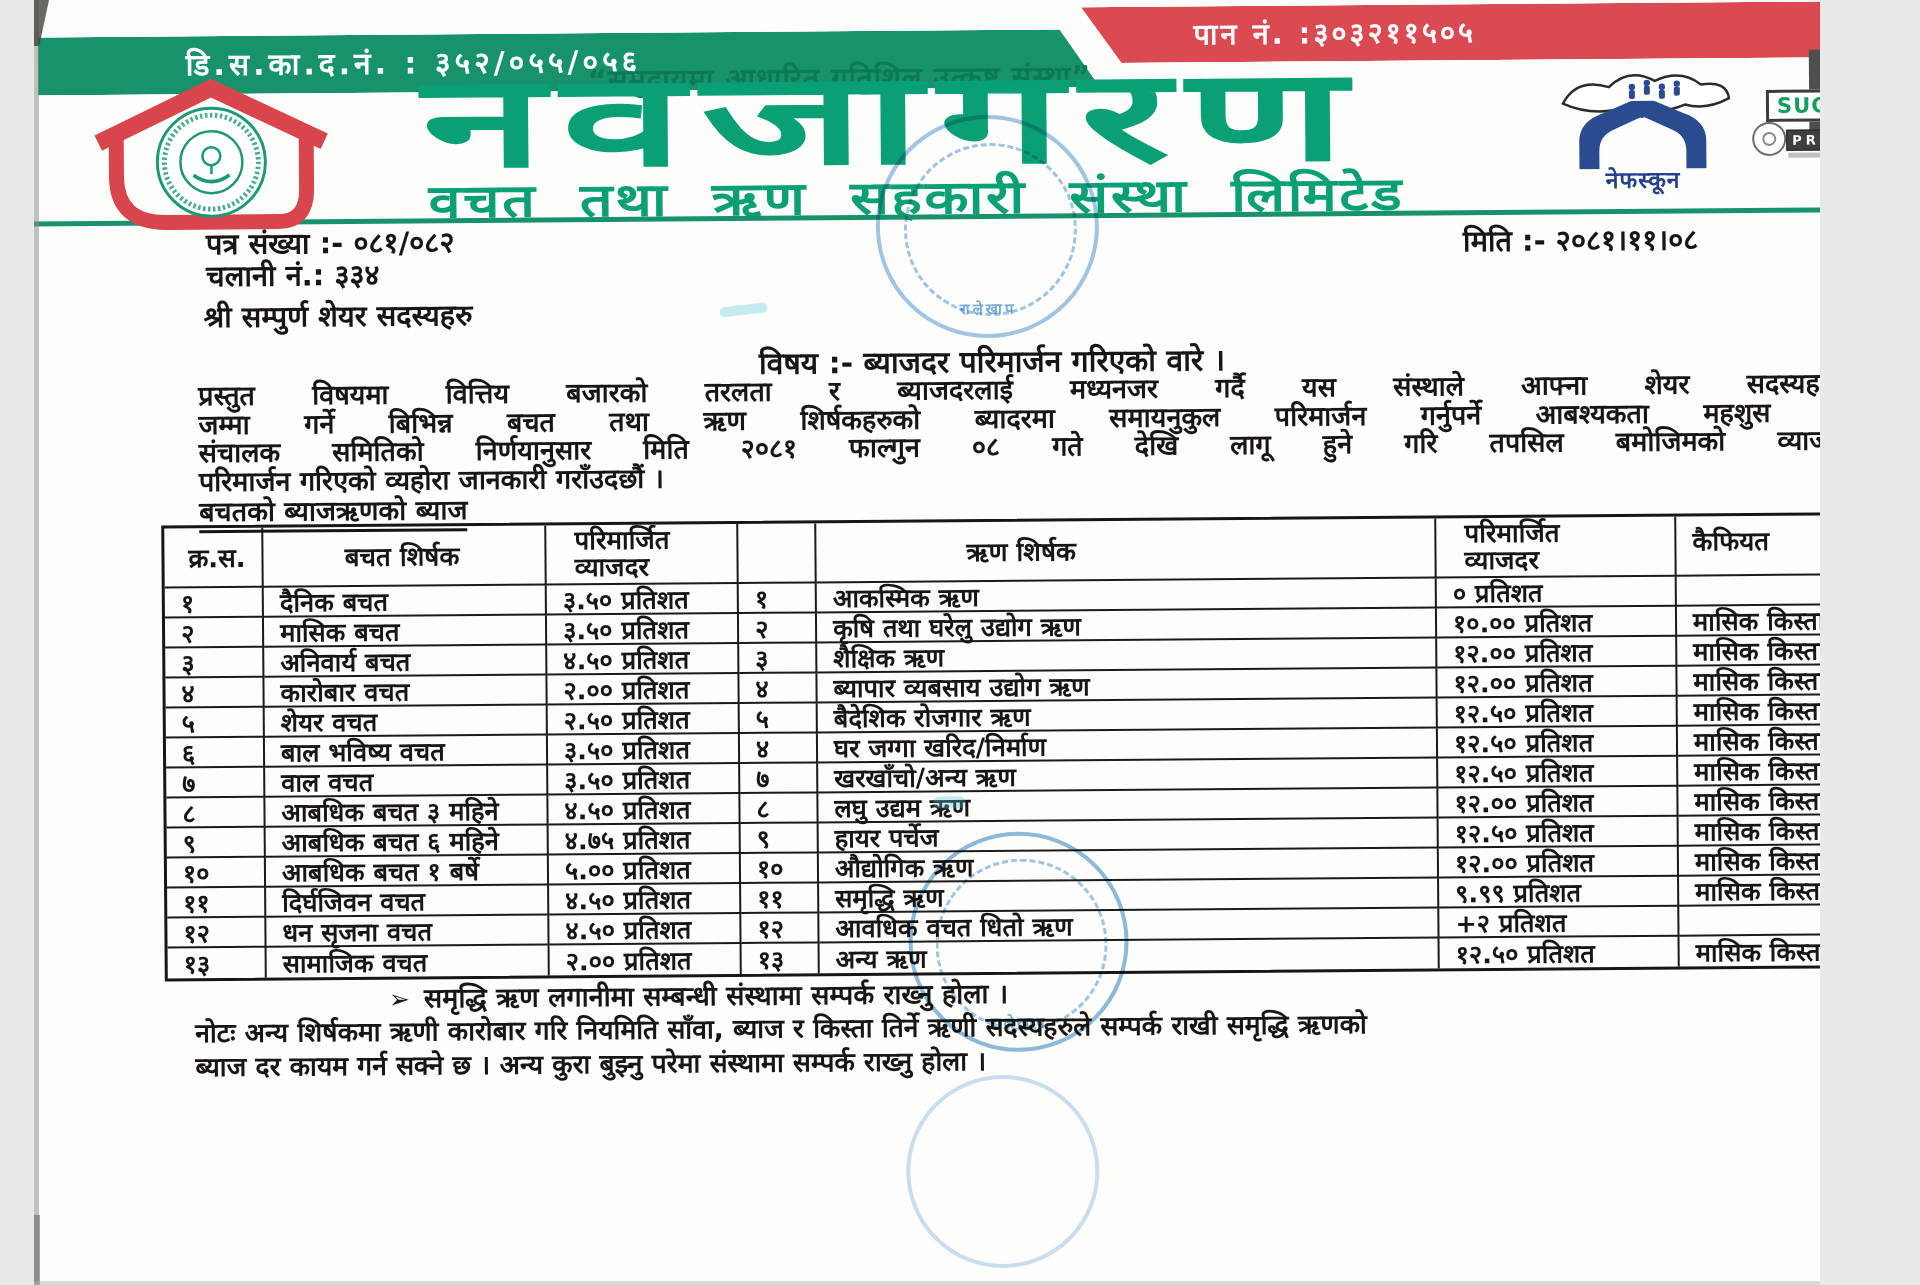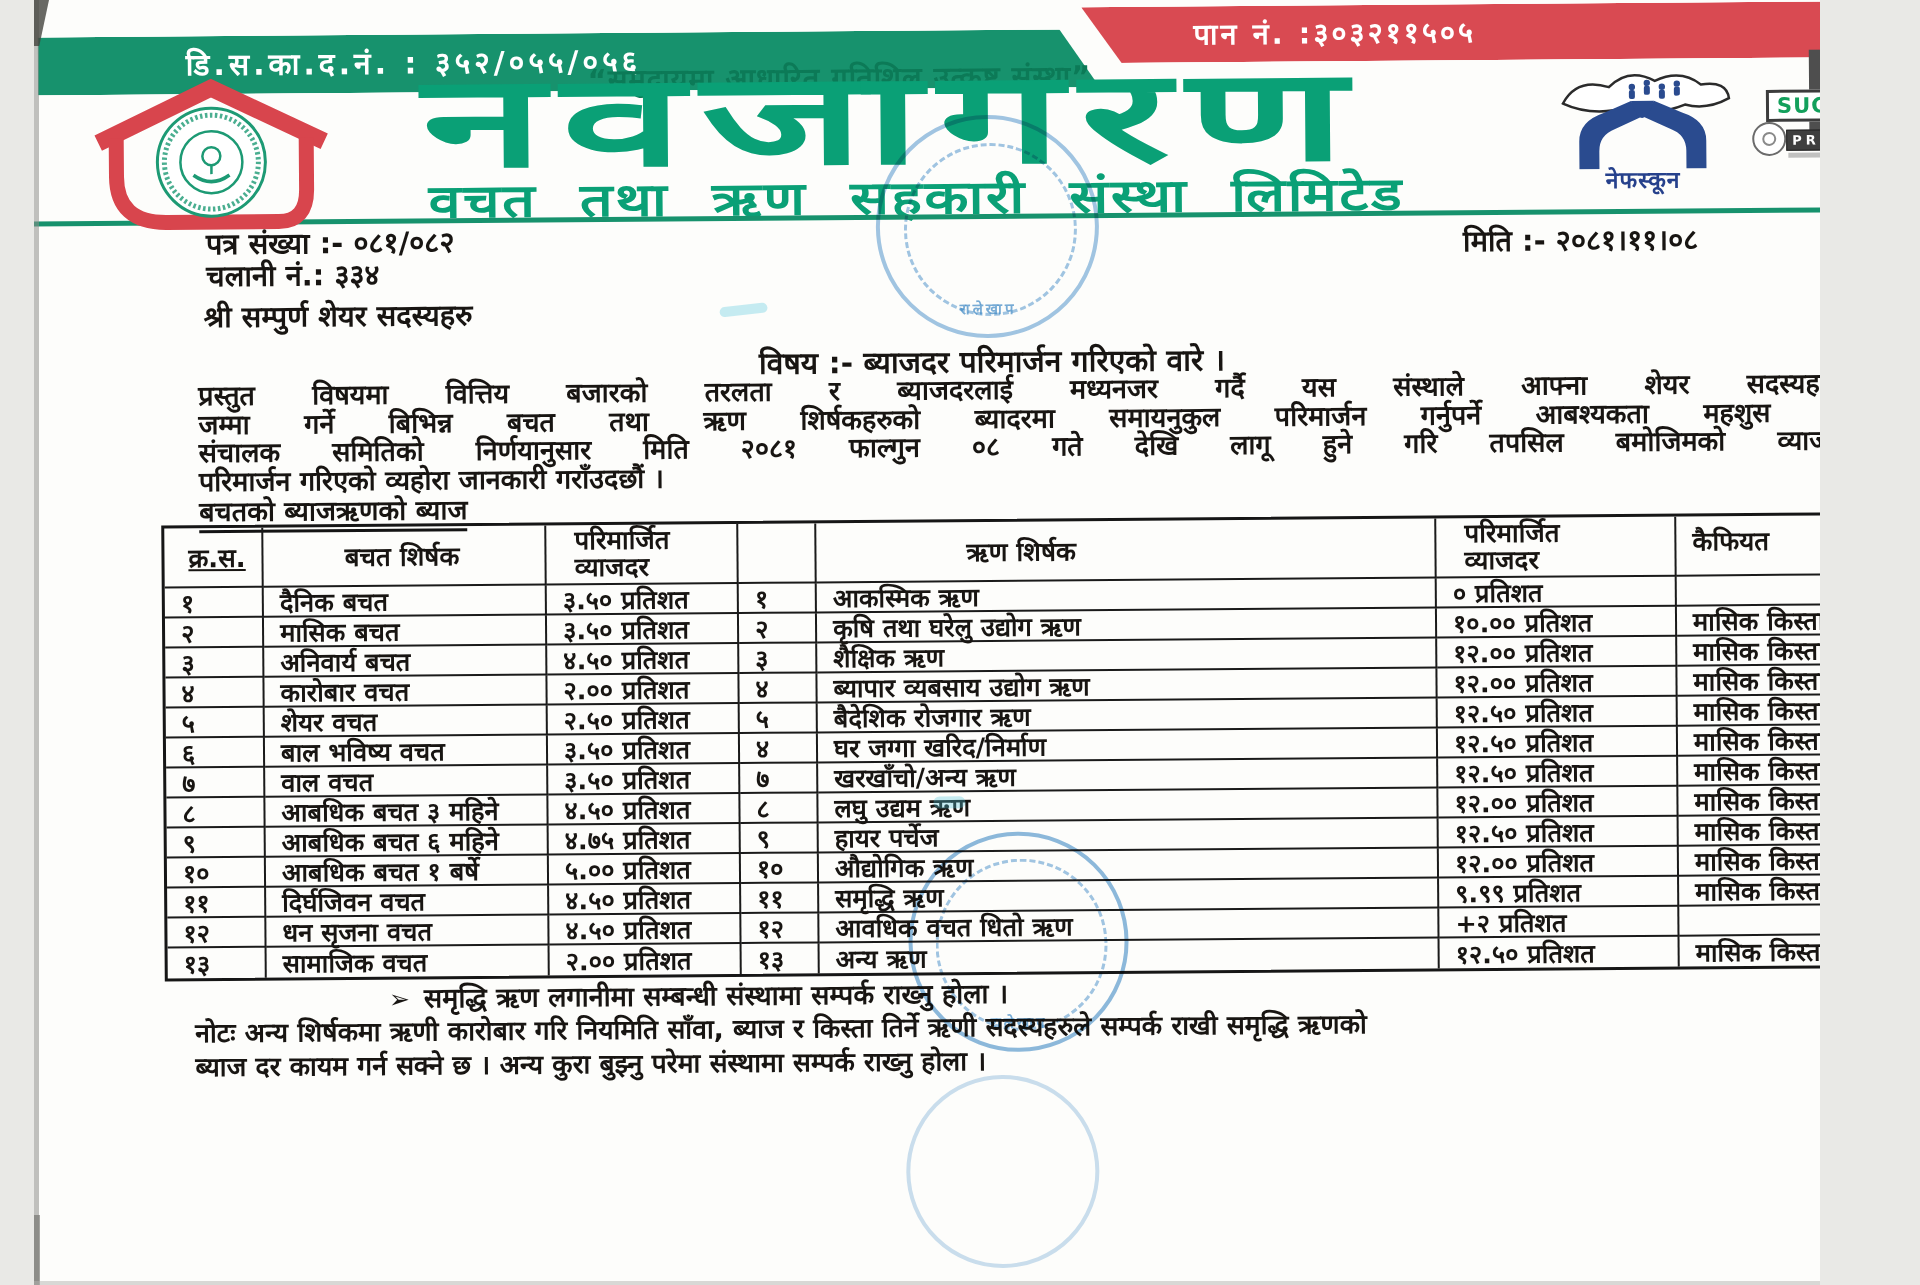--- a/index.html
+++ b/index.html
@@ -51,21 +51,21 @@
   .tr{display:contents;}
   .td{border-right:2px solid #1a1a1a;border-bottom:2px solid #1a1a1a;
     box-sizing:border-box;display:flex;align-items:center;
     font-size:25.5px;font-weight:bold;white-space:nowrap;
     padding:0 4px 0 16px;overflow:visible;}
   .td.c7{border-right:none;}
   .tr:last-child .td{border-bottom:none;}
   .td.hdr{font-size:26px;}
   .td.two-line{flex-direction:column;align-items:flex-start;justify-content:center;
     line-height:27px;padding-left:28px;}
-  .td.hdr-sn{justify-content:center;padding-left:12px;text-decoration:underline;}
+  .td.hdr-sn{justify-content:center;padding-left:12px;}
   .td.hdr-saving{justify-content:center;padding-left:0;}
   .td.hdr-loan{padding-left:150px;}
   .td.hdr-remarks{align-items:flex-start;padding-top:6px;}
 
   
   .bullet-line{left:352px;top:974px;font-size:27px;font-weight:bold;}
   .bullet-line .arrow{margin-right:14px;font-size:25px;}
   .note1{left:158px;top:1008px;font-size:26.5px;font-weight:bold;}
   .note2{left:158px;top:1042px;font-size:26.5px;font-weight:bold;}
 

